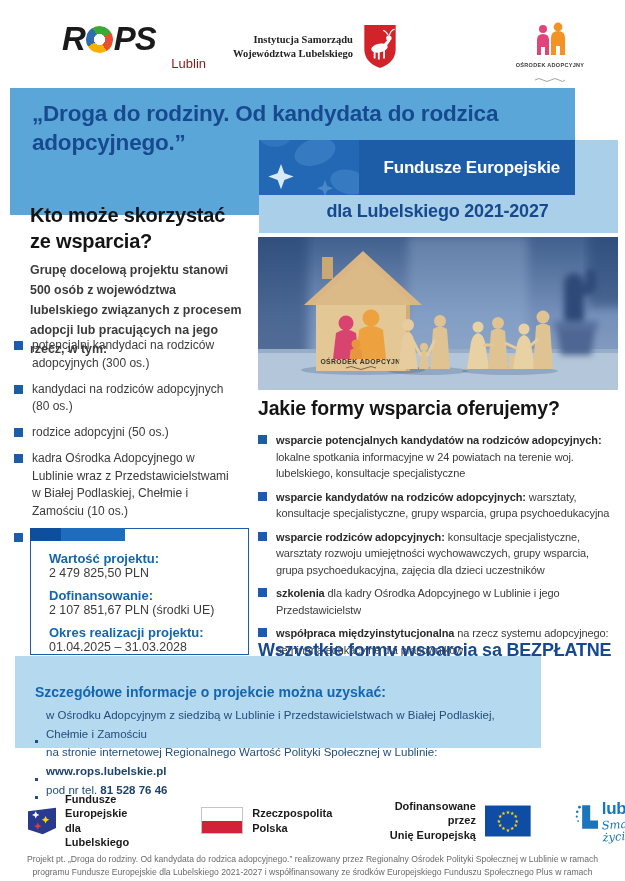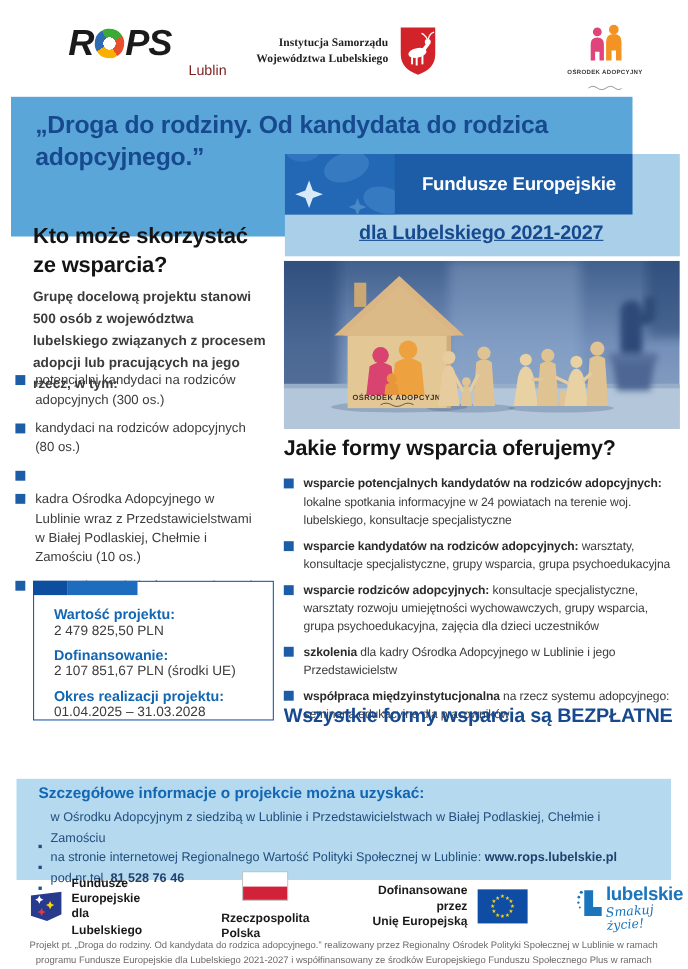--- a/index.html
+++ b/index.html
@@ -26,21 +26,21 @@
   
   .banner{position:absolute;left:10px;top:88px;width:565px;height:127px;background:#5ba6d9;}
   .banner-title{position:absolute;left:22px;top:12px;width:520px;font-size:22.5px;font-weight:bold;
                 color:#17498f;line-height:1.28;letter-spacing:-.2px;}
   .pale-box{position:absolute;left:259px;top:140px;width:359px;height:93px;background:#a9cfe9;}
   .fe-box{position:absolute;left:259px;top:140px;width:316px;height:55px;background:#1d5ca6;
           display:flex;align-items:center;justify-content:flex-end;padding-right:15px;box-sizing:border-box;}
   .fe-box-text{color:#ffffff;font-weight:bold;font-size:17px;letter-spacing:-.2px;}
   .fe-decor{position:absolute;left:0;top:0;}
   .fe-region{position:absolute;left:300px;top:201px;width:275px;text-align:center;
-             color:#17498f;font-weight:bold;font-size:18px;letter-spacing:-.2px;text-decoration:underline;}
+             color:#17498f;font-weight:bold;font-size:18px;letter-spacing:-.2px;}
 
   
   .who-heading{position:absolute;left:30px;top:202px;width:215px;font-size:20px;font-weight:bold;
                color:#141414;line-height:1.3;letter-spacing:-.2px;}
   .who-intro{position:absolute;left:30px;top:261px;width:216px;font-size:12.4px;font-weight:bold;
              color:#3b3b3b;line-height:1.6;}
   .who-list{position:absolute;left:14px;top:337px;width:220px;}
   .b-item{display:flex;gap:9px;margin-bottom:8px;font-size:12px;line-height:1.48;color:#3b3b3b;}
   .sq{flex:none;width:9px;height:9px;background:#1d5ca6;margin-top:4px;}
 
@@ -59,22 +59,22 @@
                    color:#141414;letter-spacing:-.2px;}
   .support-list{position:absolute;left:258px;top:432px;width:356px;}
   .s-item{display:flex;gap:9px;margin-bottom:7px;font-size:11px;line-height:1.5;color:#3b3b3b;
           letter-spacing:-.1px;}
   .s-item .sq{margin-top:3px;}
   .s-item b{color:#2b2b2b;}
   .free-note{position:absolute;left:258px;top:640px;font-size:18px;font-weight:bold;color:#17498f;
              letter-spacing:-.2px;}
 
   
-  .contact{position:absolute;left:15px;top:708px;width:595px;height:92px;background:#b5d9ef;
-           box-sizing:border-box;padding:4px 20px;}
+  .contact{position:absolute;left:15px;top:656px;width:526px;height:92px;background:#b5d9ef;
+           box-sizing:border-box;padding:28px 20px;}
   .contact-heading{font-size:14px;font-weight:bold;color:#1266b2;margin-bottom:6px;}
   .c-item{display:flex;gap:8px;font-size:11.5px;color:#214e7d;line-height:1.62;align-items:flex-end;}
   .c-item .dot{flex:none;width:3px;height:3px;background:#214e7d;margin-top:8px;}
   .c-item b{color:#1d426b;}
 
   
   .footer{position:absolute;left:28px;top:792px;width:572px;display:flex;align-items:center;}
   .flogo{display:flex;align-items:center;gap:9px;}
   .flogo-text{font-size:11px;font-weight:bold;color:#1a1a1a;line-height:1.3;}
   .flogo-text span{display:block;}
@@ -164,20 +164,21 @@
     <div class="b-item">
       <span class="sq"></span>
       <span>potencjalni kandydaci na rodziców adopcyjnych (300 os.)</span>
     </div>
     <div class="b-item">
       <span class="sq"></span>
       <span>kandydaci na rodziców adopcyjnych (80 os.)</span>
     </div>
     <div class="b-item">
       <span class="sq"></span>
+      <span>rodzice adopcyjni (50 os.)</span>
     </div>
     <div class="b-item">
       <span class="sq"></span>
       <span>kadra Ośrodka Adopcyjnego w Lublinie wraz z Przedstawicielstwami w Białej Podlaskiej, Chełmie i Zamościu (10 os.)</span>
     </div>
     <div class="b-item">
       <span class="sq"></span>
       <span>pracownicy podmiotów prowadzących pracę z rodziną oraz działania na rzecz systemu adopcyjnego (60 os.)</span>
     </div>
   </div>
@@ -320,21 +321,21 @@
         <path d="M11,5 l1.7,3.6 3.6,1.7 -3.6,1.7 -1.7,3.6 -1.7,-3.6 -3.6,-1.7 3.6,-1.7 z" fill="#ffffff"></path>
         <path d="M25,12 l1.7,3.6 3.6,1.7 -3.6,1.7 -1.7,3.6 -1.7,-3.6 -3.6,-1.7 3.6,-1.7 z" fill="#ffd500"></path>
         <path d="M14,21 l1.7,3.6 3.6,1.7 -3.6,1.7 -1.7,3.6 -1.7,-3.6 -3.6,-1.7 3.6,-1.7 z" fill="#e0393f"></path>
       </svg>
       <div class="flogo-text">
         <span>Fundusze Europejskie</span>
         <span>dla Lubelskiego</span>
       </div>
     </div>
 
-    <div class="flogo" style="margin-left:58px;flex-direction:column;">
+    <div class="flogo" style="margin-left:58px;">
       <div class="pl-flag">
           <div class="w"></div>
           <div class="r"></div>
         </div>
       <div class="flogo-text">
         <span>Rzeczpospolita</span>
         <span>Polska</span>
       </div>
     </div>
 

